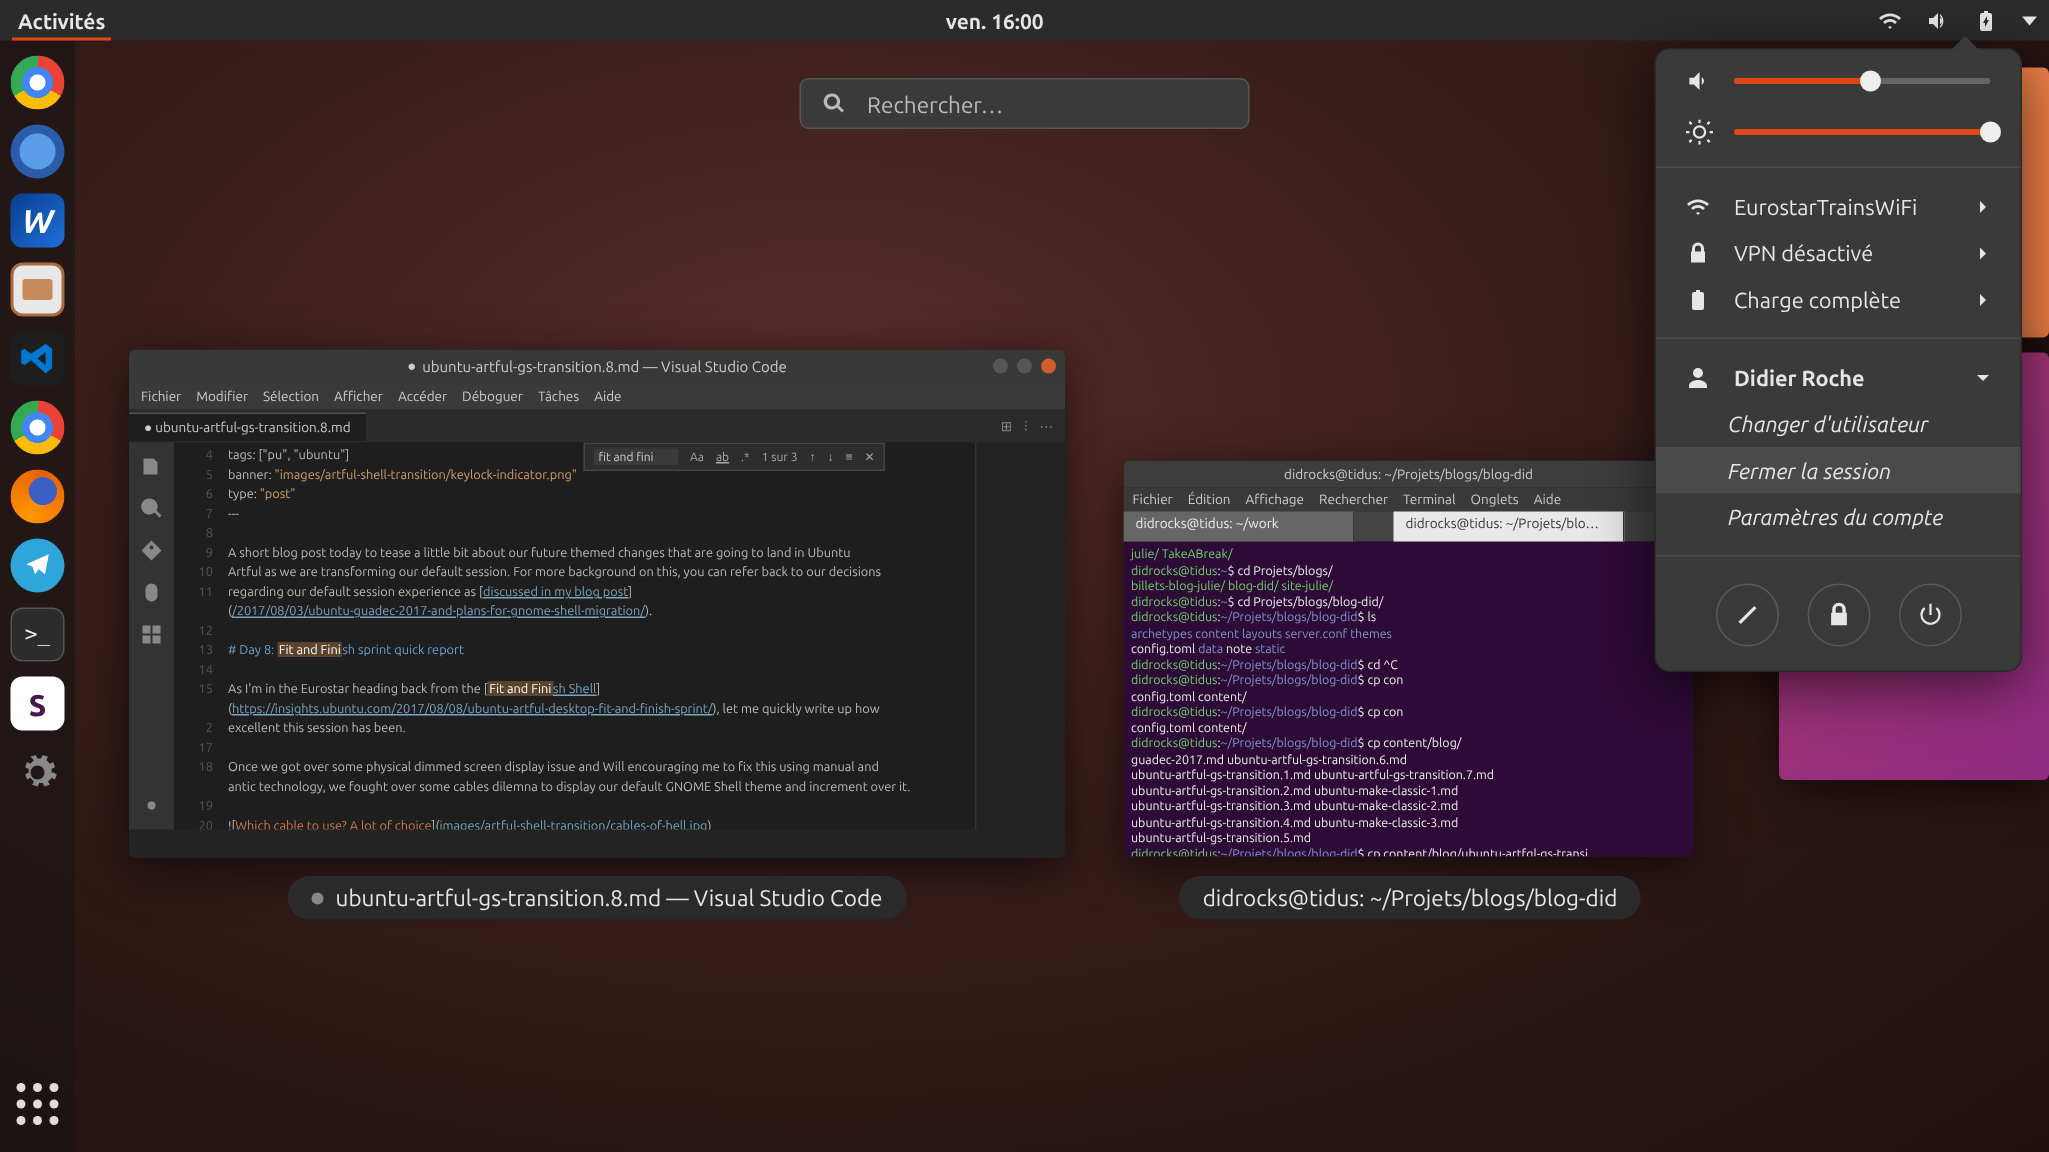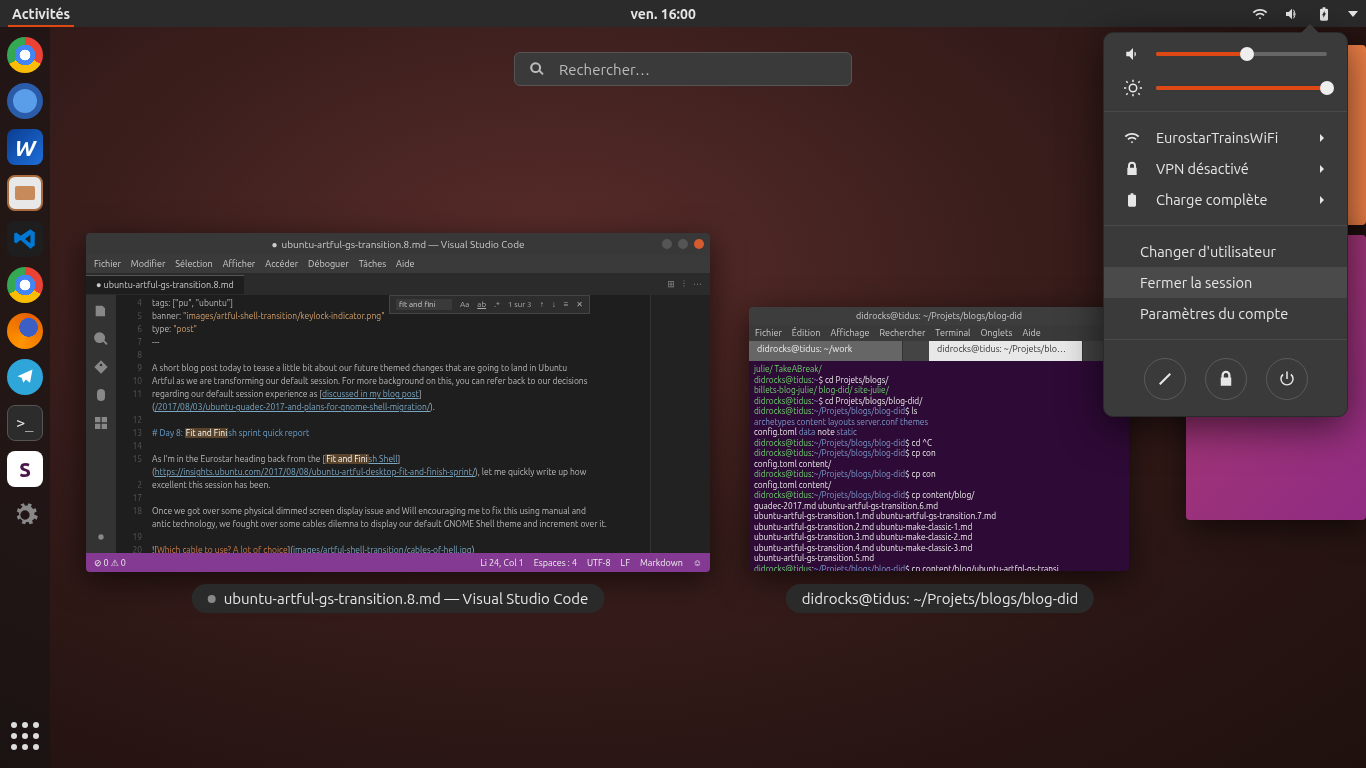--- a/index.html
+++ b/index.html
@@ -30,21 +30,21 @@
     width:36px; height:36px; border-radius:8px; display:flex; align-items:center; justify-content:center;
     font-size:22px;
   }
   .dock .bottom { margin-top:auto; margin-bottom:14px; }
   .dock .grid-dots { display:grid; grid-template-columns:repeat(3,6px); gap:5px; }
   .dock .grid-dots span { width:6px; height:6px; background:#ddd; border-radius:50%; }
 
   
   .search {
     position:absolute; top:52px; left:50%; transform:translateX(-50%);
-    width:338px; height:34px; background:#3a3a3a; border-radius:6px;
+    width:300px; height:34px; background:#3a3a3a; border-radius:6px;
     display:flex; align-items:center; gap:14px; padding:0 14px; border:1px solid #555;
   }
   .search svg { width:16px; height:16px; fill:#bbb; }
   .search span { color:#bbb; font-size:15px; }
 
   
   .window { position:absolute; background:#232323; border-radius:4px; box-shadow:0 8px 32px rgba(0,0,0,.6); overflow:hidden; }
   .win-vscode { top:233px; left:86px; width:624px; height:339px; }
   .win-term   { top:307px; left:749px; width:380px; height:264px; }
   .win-back1  { top:45px; right:0; width:180px; height:180px; background:#ee7f47; z-index:5; }
@@ -103,21 +103,21 @@
   }
   .slider-row { display:flex; align-items:center; gap:14px; padding:12px 20px 4px; }
   .slider-row svg { width:18px; height:18px; fill:#e6e6e6; flex-shrink:0;}
   .slider { flex:1; height:4px; background:#666; border-radius:2px; position:relative; }
   .slider .fill { height:100%; background:#dd4814; border-radius:2px; }
   .slider .thumb { position:absolute; top:-5px; width:14px; height:14px; background:#eee; border-radius:50%; transform:translateX(-50%);}
   .popover hr { border:none; border-top:1px solid #4a4a4a; margin:10px 0; }
   .menu-item {
     display:flex; align-items:center; gap:16px; padding:7px 20px; font-size:14.5px;
   }
-  .menu-item.sub { padding-left:36px; }
+  .menu-item.sub { padding-left:48px;font-style:italic; }
   .menu-item:hover, .menu-item.hover { background:#4a4a4a; }
   .menu-item svg { width:16px;height:16px;fill:#e6e6e6; flex-shrink:0;}
   .menu-item .arrow { margin-left:auto; }
   .menu-item .arrow svg{ width:10px;height:10px;fill:#e6e6e6;}
   .menu-item b { font-weight:700; }
   .session-btns { display:flex; justify-content:space-around; padding:8px 30px 0;}
   .circ-btn { width:42px; height:42px; border-radius:50%; border:1px solid #5a5a5a; display:flex; align-items:center; justify-content:center;}
   .circ-btn svg { width:18px;height:18px;fill:#e6e6e6;}
 </style>
 </head>
@@ -273,31 +273,20 @@
         <div class="row"><span class="ln">15</span>As I'm in the Eurostar heading back from the [<span class="hl">Fit and Fini</span><span class="lnk">sh Shell</span>]</div>
         <div class="row"><span class="ln"></span>(<span class="lnk">https://insights.ubuntu.com/2017/08/08/ubuntu-artful-desktop-fit-and-finish-sprint/</span>), let me quickly write up how</div>
         <div class="row"><span class="ln">2</span>excellent this session has been.</div>
         <div class="row"><span class="ln">17</span></div>
         <div class="row"><span class="ln">18</span>Once we got over some physical dimmed screen display issue and Will encouraging me to fix this using manual and</div>
         <div class="row"><span class="ln"></span>antic technology, we fought over some cables dilemna to display our default GNOME Shell theme and increment over it.</div>
         <div class="row"><span class="ln">19</span></div>
         <div class="row"><span class="ln">20</span>![<span class="sc">Which cable to use? A lot of choice</span>](<span class="lnk">images/artful-shell-transition/cables-of-hell.jpg</span>)</div>
       </div>
     <div class="vs-minimap"></div>
-  </div>
-  <div class="vs-status">
-    <span>⊘ 0 ⚠ 0</span>
-    <div class="right" id="vs-status-right">
-        <span>Li 24, Col 1</span>
-        <span>Espaces : 4</span>
-        <span>UTF-8</span>
-        <span>LF</span>
-        <span>Markdown</span>
-        <span>☺</span>
-      </div>
   </div>
 </div>
 
 <div class="window win-term">
   <div class="term-title">didrocks@tidus: ~/Projets/blogs/blog-did</div>
   <div class="term-menu" id="term-menu">
       <span>Fichier</span>
       <span>Édition</span>
       <span>Affichage</span>
       <span>Rechercher</span>
@@ -383,20 +372,29 @@
   <div class="menu-item">
     <svg viewBox="0 0 24 24">
         <path d="M16 4h-2V2h-4v2H8a2 2 0 0 0-2 2v14a2 2 0 0 0 2 2h8a2 2 0 0 0 2-2V6a2 2 0 0 0-2-2z"></path>
       </svg>
     <span>Charge complète</span>
     <span class="arrow"><svg viewBox="0 0 10 10">
           <path d="M3 1l4 4-4 4z"></path>
         </svg></span>
   </div>
   <hr>
+  <div class="menu-item">
+    <svg viewBox="0 0 24 24">
+        <path d="M12 12a5 5 0 1 0 0-10 5 5 0 0 0 0 10zm0 2c-5 0-9 2.5-9 6v2h18v-2c0-3.5-4-6-9-6z"></path>
+      </svg>
+    <b>Didier Roche</b>
+    <span class="arrow"><svg viewBox="0 0 10 10">
+          <path d="M1 3l4 4 4-4z"></path>
+        </svg></span>
+  </div>
   <div class="menu-item sub">
       <span>Changer d'utilisateur</span>
     </div>
   <div class="menu-item sub hover">
       <span>Fermer la session</span>
     </div>
   <div class="menu-item sub">
       <span>Paramètres du compte</span>
     </div>
   <hr>

